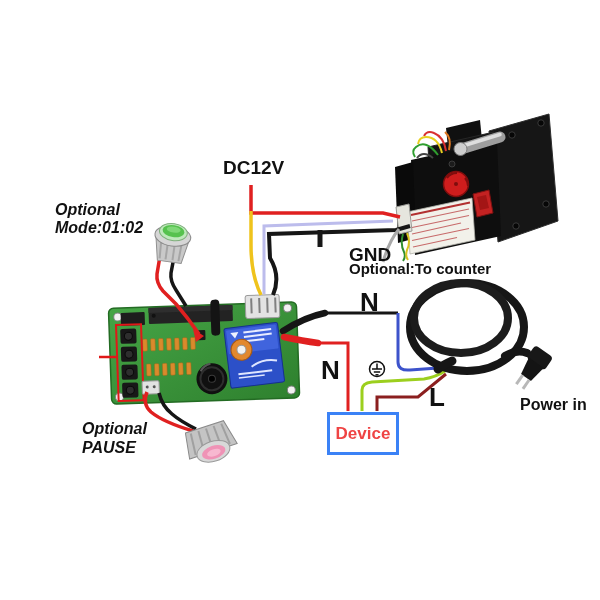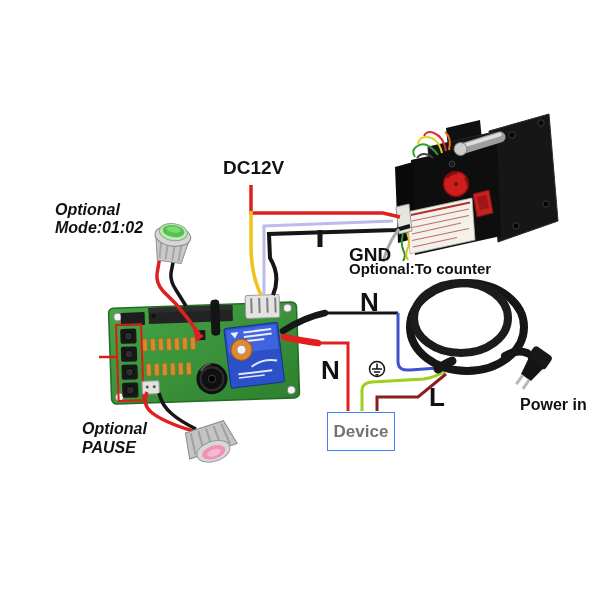--- a/index.html
+++ b/index.html
@@ -8,23 +8,23 @@
     font-family:"Liberation Sans",sans-serif;
   }
   .canvas svg{position:absolute;left:0;top:0;}
   .lbl{
     position:absolute;color:#111;font-weight:bold;line-height:1.1;
     white-space:nowrap;letter-spacing:0;
   }
   .lbl span{display:block;font-style:italic;}
   .device-box{
     position:absolute;left:327px;top:412px;width:66px;height:37px;
-    background:#fff;border:1px solid #3b82f6;
+    background:#fff;border:3px solid #3b82f6;
     display:flex;align-items:center;justify-content:center;
-    font-weight:bold;font-size:17px;color:#737373;
+    font-weight:bold;font-size:17px;color:#ef4444;
   }
 </style>
 </head>
 <body>
 
 <div class="canvas">
 
 <svg width="600" height="600" viewBox="0 0 600 600">
   <defs>
     <linearGradient id="pcbGrad" x1="0" y1="0" x2="1" y2="1">

